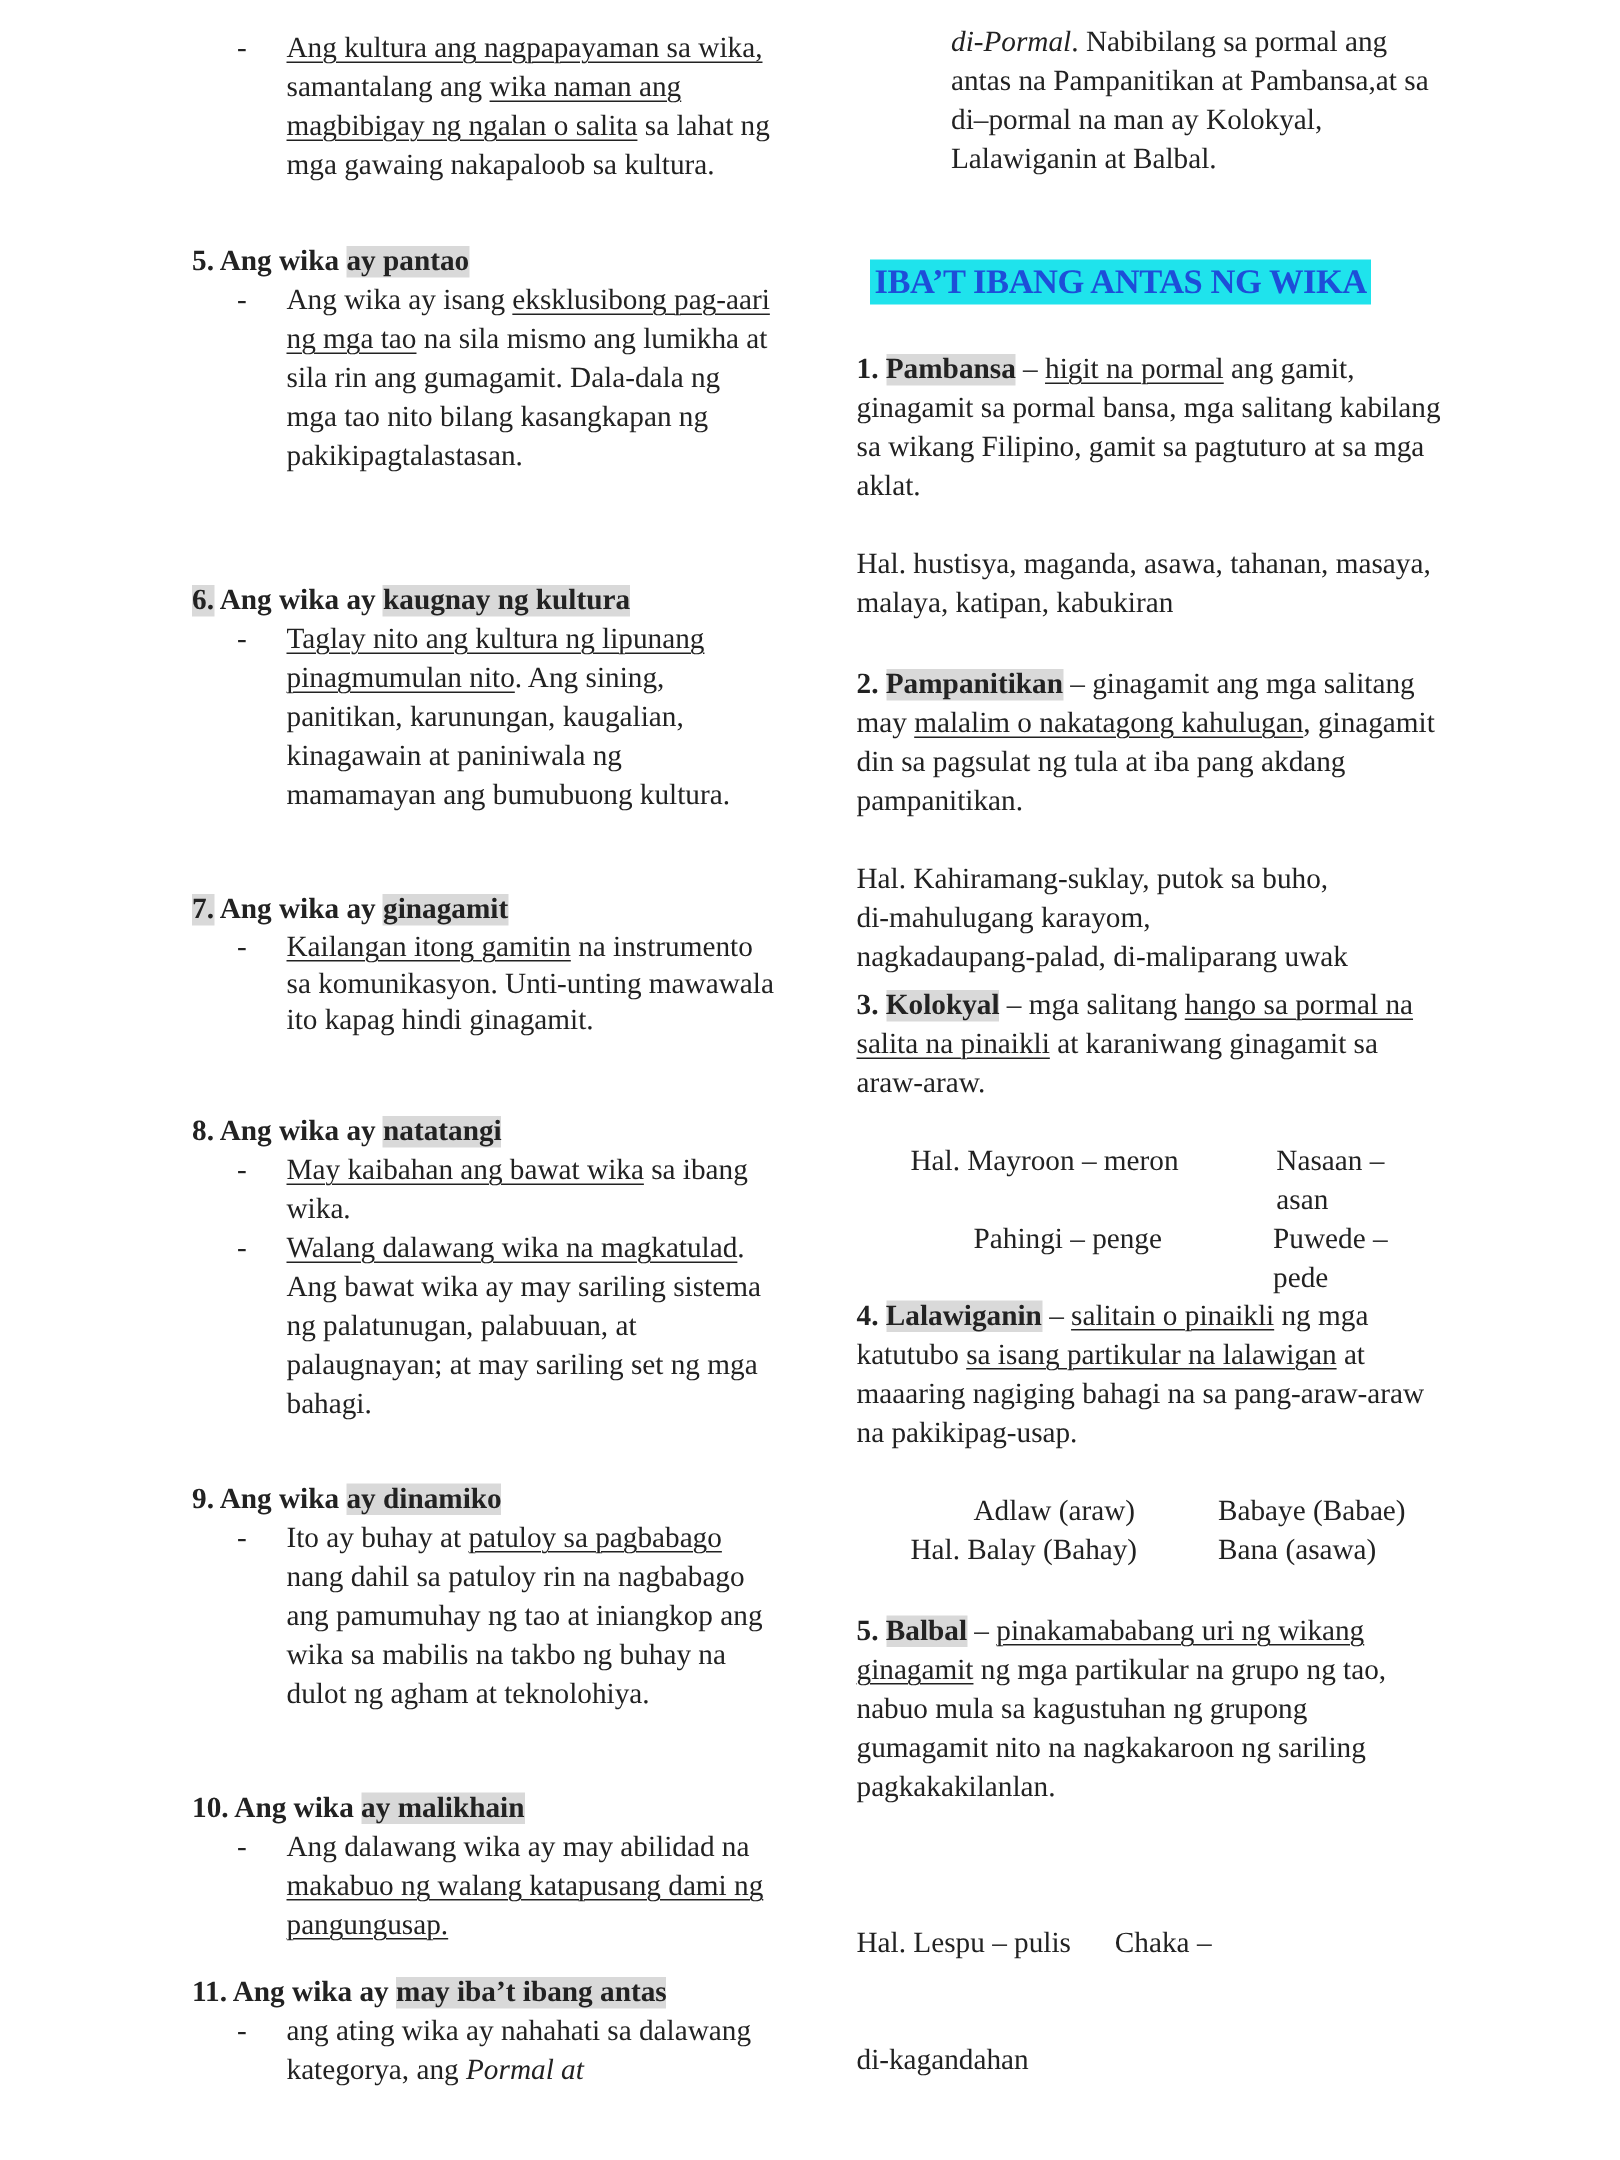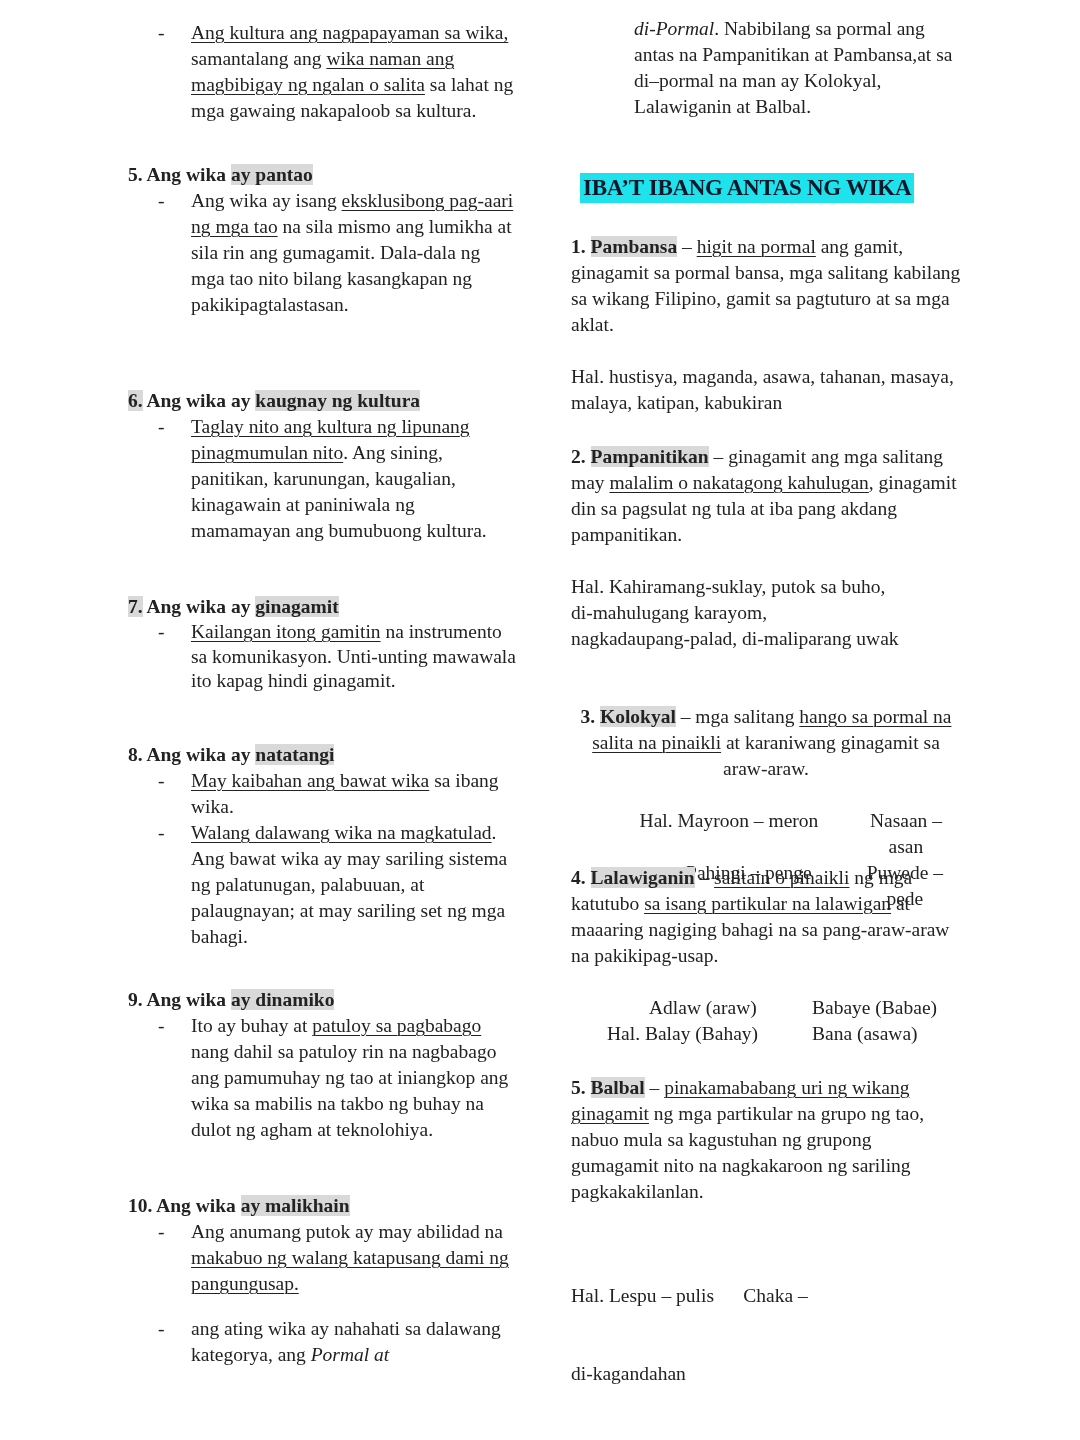--- a/index.html
+++ b/index.html
@@ -14,21 +14,21 @@
   .u { text-decoration: underline; text-underline-offset: 3px; text-decoration-thickness: 1px; }
   .hl { background: #d9d9d9; }
   .b { font-weight: bold; }
   .i { font-style: italic; }
   .heading { font-weight: bold; margin: 0; line-height: 26px; }
   .bullet { position: relative; padding-left: 63px; margin: 0; }
   .bullet .dash { position: absolute; left: 30px; top: 0; }
   .block { position: absolute; left: 0; width: 390px; }
   .title-bar {
     display: inline-block; background: #1fe3ec; font-weight: bold;
-    font-size: 23px; line-height: 30px; padding: 0 3px; color: #0f172a;
+    font-size: 23px; line-height: 30px; padding: 0 3px; color: #1d4ed8;
     letter-spacing: -0.3px;
   }
   .para { margin: 0; }
   .ex-row { display: flex; margin-left: 36px; }
   .ex-c1 { width: 205px; }
   .ex-indent { padding-left: 42px; }
 </style>
 </head>
 <body>
 
@@ -59,24 +59,25 @@
     <p class="bullet"><span class="dash">-</span><span class="u">Walang dalawang wika na magkatulad</span><span>. Ang bawat wika ay may sariling sistema ng palatunugan, palabuuan, at palaugnayan; at may sariling set ng mga bahagi.</span></p>
   </div>
 
   <div class="block" style="top:987px;">
     <p class="heading"><span>9.</span> <span>Ang wika</span> <span class="hl">ay dinamiko</span></p>
     <p class="bullet"><span class="dash">-</span><span>Ito ay buhay at </span><span class="u">patuloy sa pagbabago</span><span> nang dahil sa patuloy rin na nagbabago ang pamumuhay ng tao at iniangkop ang wika sa mabilis na takbo ng buhay na dulot ng agham at teknolohiya.</span></p>
   </div>
 
   <div class="block" style="top:1193px;">
     <p class="heading"><span>10.</span> <span>Ang wika</span> <span class="hl">ay malikhain</span></p>
-    <p class="bullet"><span class="dash">-</span><span>Ang anumang putok ay may abilidad na </span><span class="u">makabuo ng walang katapusang dami ng pangungusap.</span></p>
+    <p class="bullet"><span class="dash">-</span><span>Ang dalawang wika ay may abilidad na </span><span class="u">makabuo ng walang katapusang dami ng pangungusap.</span></p>
   </div>
 
   <div class="block" style="top:1316px;">
+    <p class="heading"><span>11.</span> <span>Ang wika ay</span> <span class="hl">may iba’t ibang antas</span></p>
     <p class="bullet"><span class="dash">-</span><span>ang ating wika ay nahahati sa dalawang kategorya, ang </span><span class="i">Pormal at</span></p>
   </div>
 </div>
 
 <div class="col col-right">
 
   <div class="block" style="top:16px; padding-left:63px; width:327px;">
     <p class="para"><span class="i">di-Pormal</span><span>. Nabibilang sa pormal ang antas na Pampanitikan at Pambansa,at sa di–pormal na man ay Kolokyal, Lalawiganin at Balbal.</span></p>
   </div>
 
@@ -91,21 +92,21 @@
 
   <div class="block" style="top:444px;">
     <p class="para"><span class="b">2.</span> <span class="b hl">Pampanitikan</span><span> – </span><span>ginagamit ang mga salitang may </span><span class="u">malalim o nakatagong kahulugan</span><span>, ginagamit din sa pagsulat ng tula at iba pang akdang pampanitikan.</span></p>
     <div style="margin-top:26px;">
       <div>Hal. Kahiramang-suklay, putok sa buho,</div>
       <div>di-mahulugang karayom,</div>
       <div>nagkadaupang-palad, di-maliparang uwak</div>
     </div>
   </div>
 
-  <div class="block" style="top:704px;text-align:center;">
+  <div class="block" style="top:658px;">
     <p class="para"><span class="b">3.</span> <span class="b hl">Kolokyal</span><span> – </span><span>mga salitang </span><span class="u">hango sa pormal na salita na pinaikli</span><span> at karaniwang ginagamit sa araw-araw.</span></p>
     <div style="margin-top:26px;">
       <div class="ex-row">
           <span class="ex-c1" style="width:247px;">Hal. Mayroon – meron</span>
           <span>Nasaan – asan</span>
         </div>
       <div class="ex-row ex-indent">
           <span class="ex-c1" style="width:210px;">Pahingi – penge</span>
           <span>Puwede – pede</span>
         </div>

